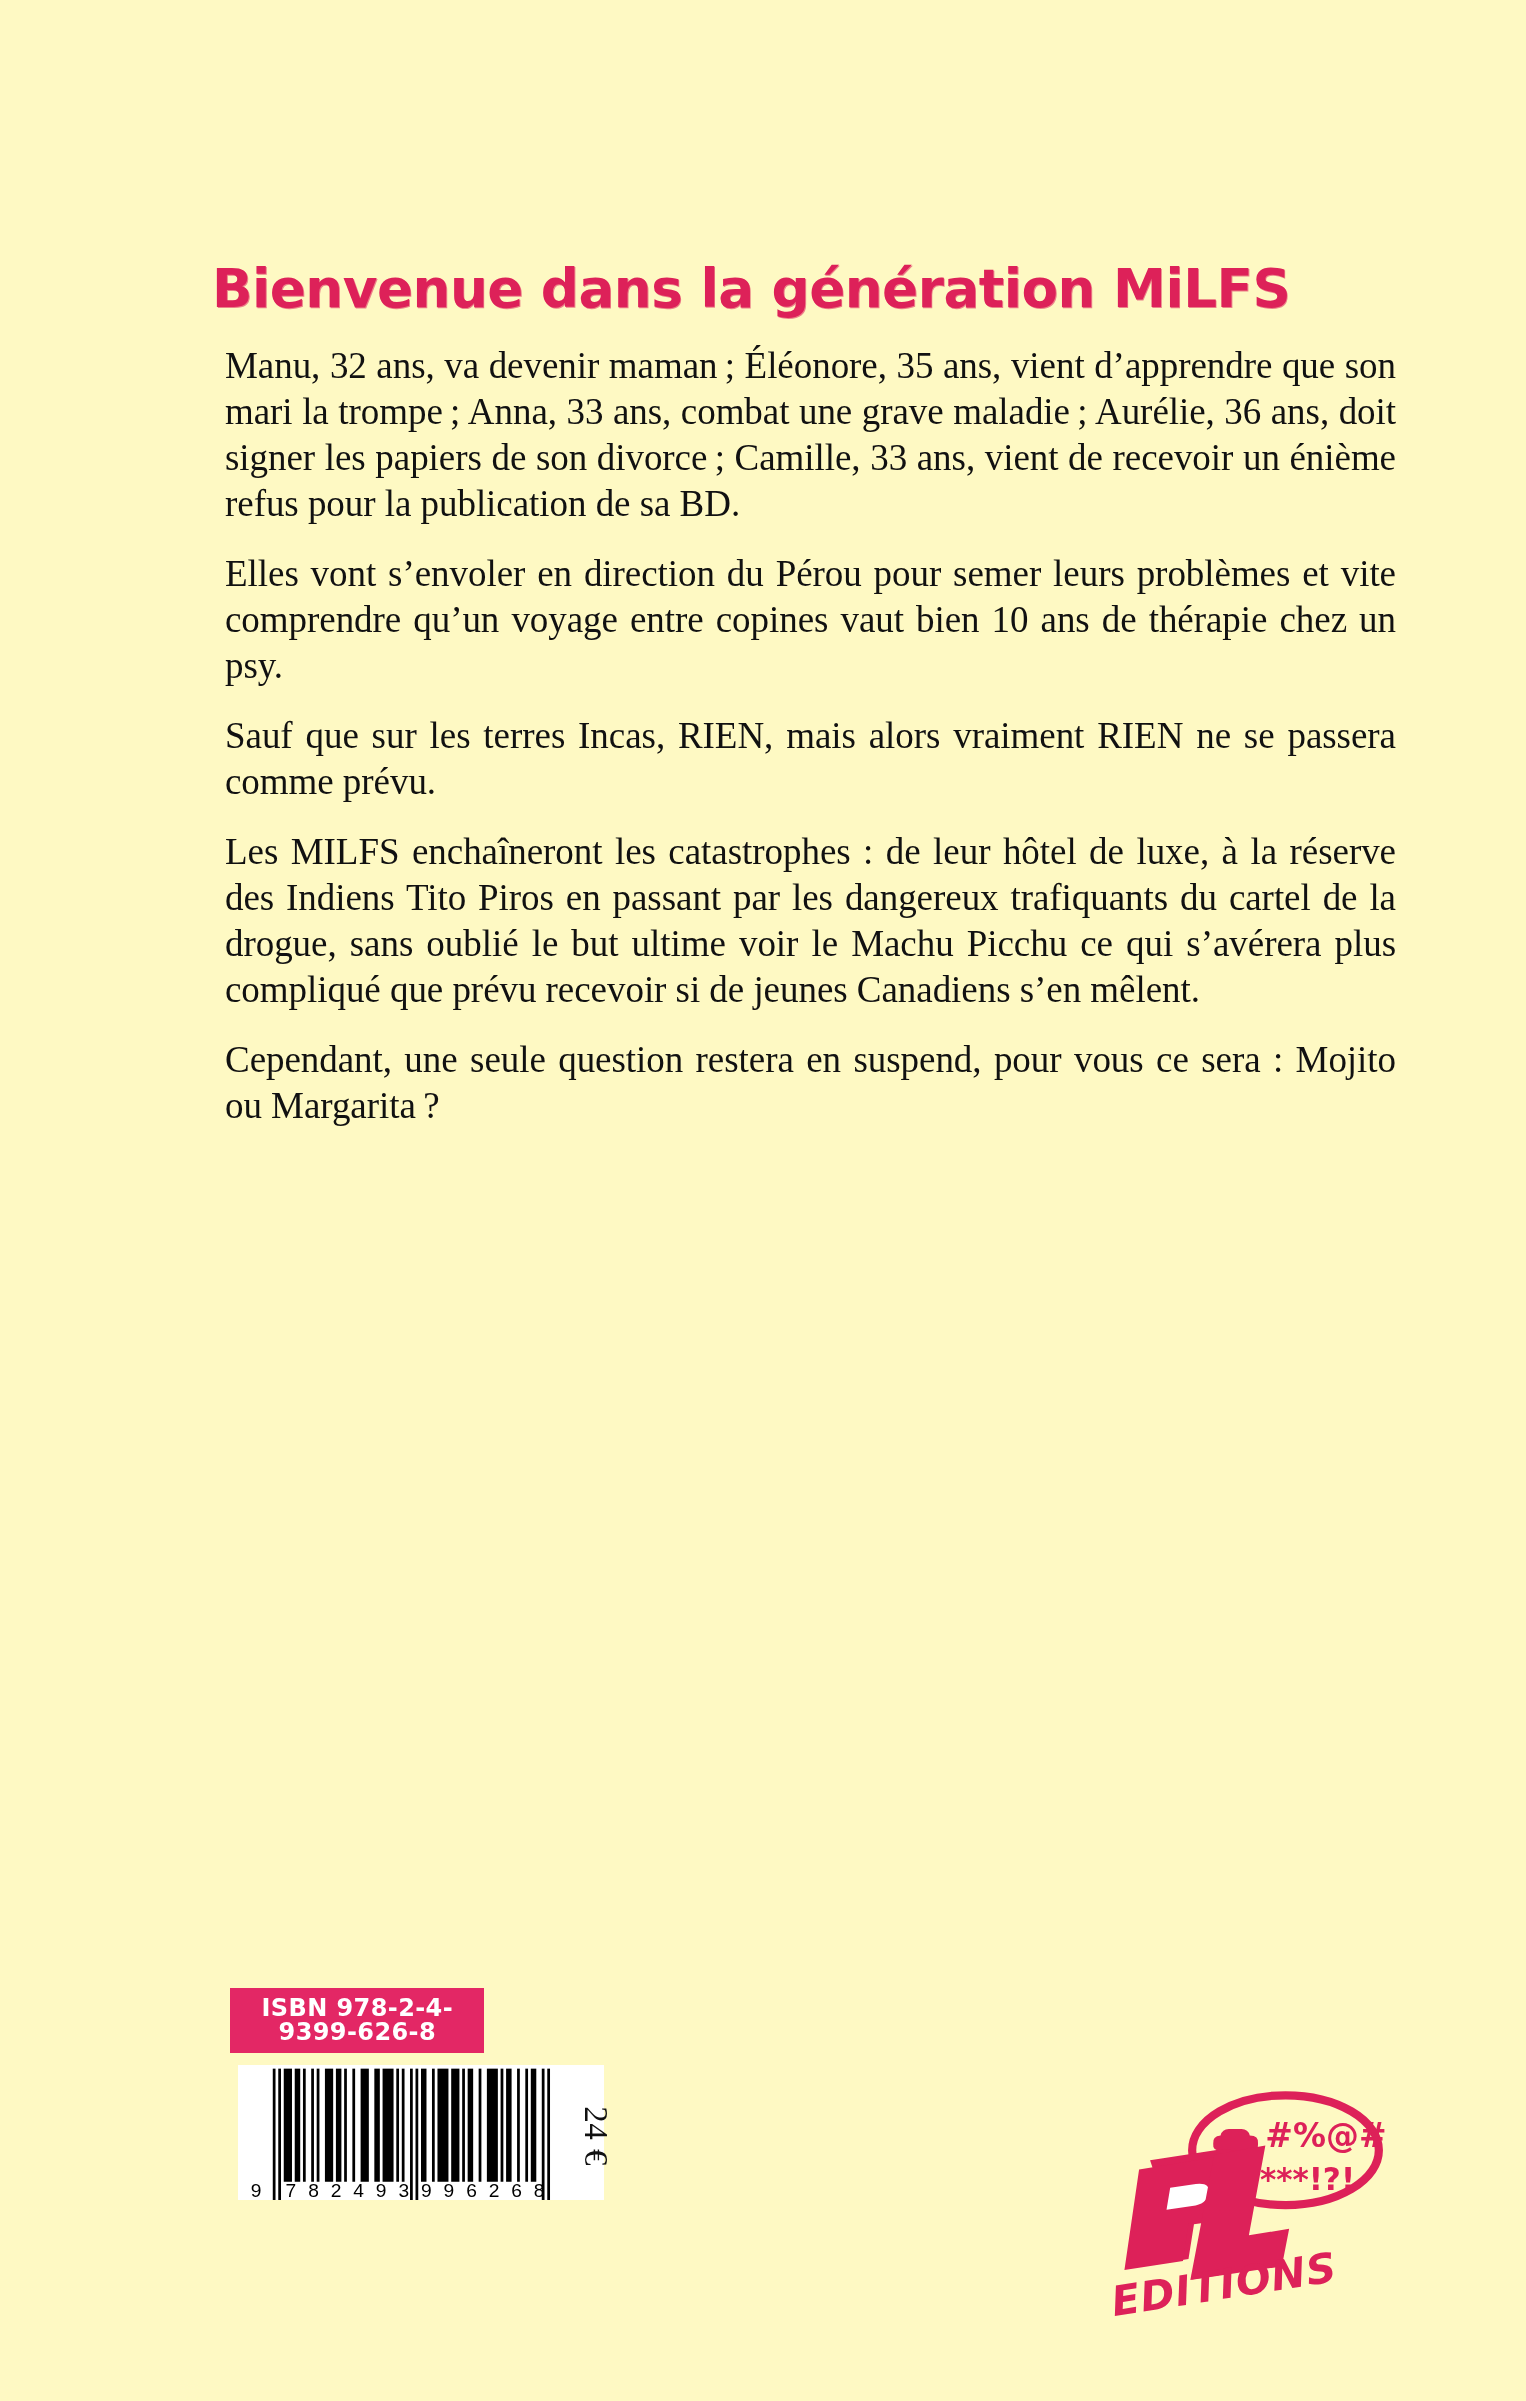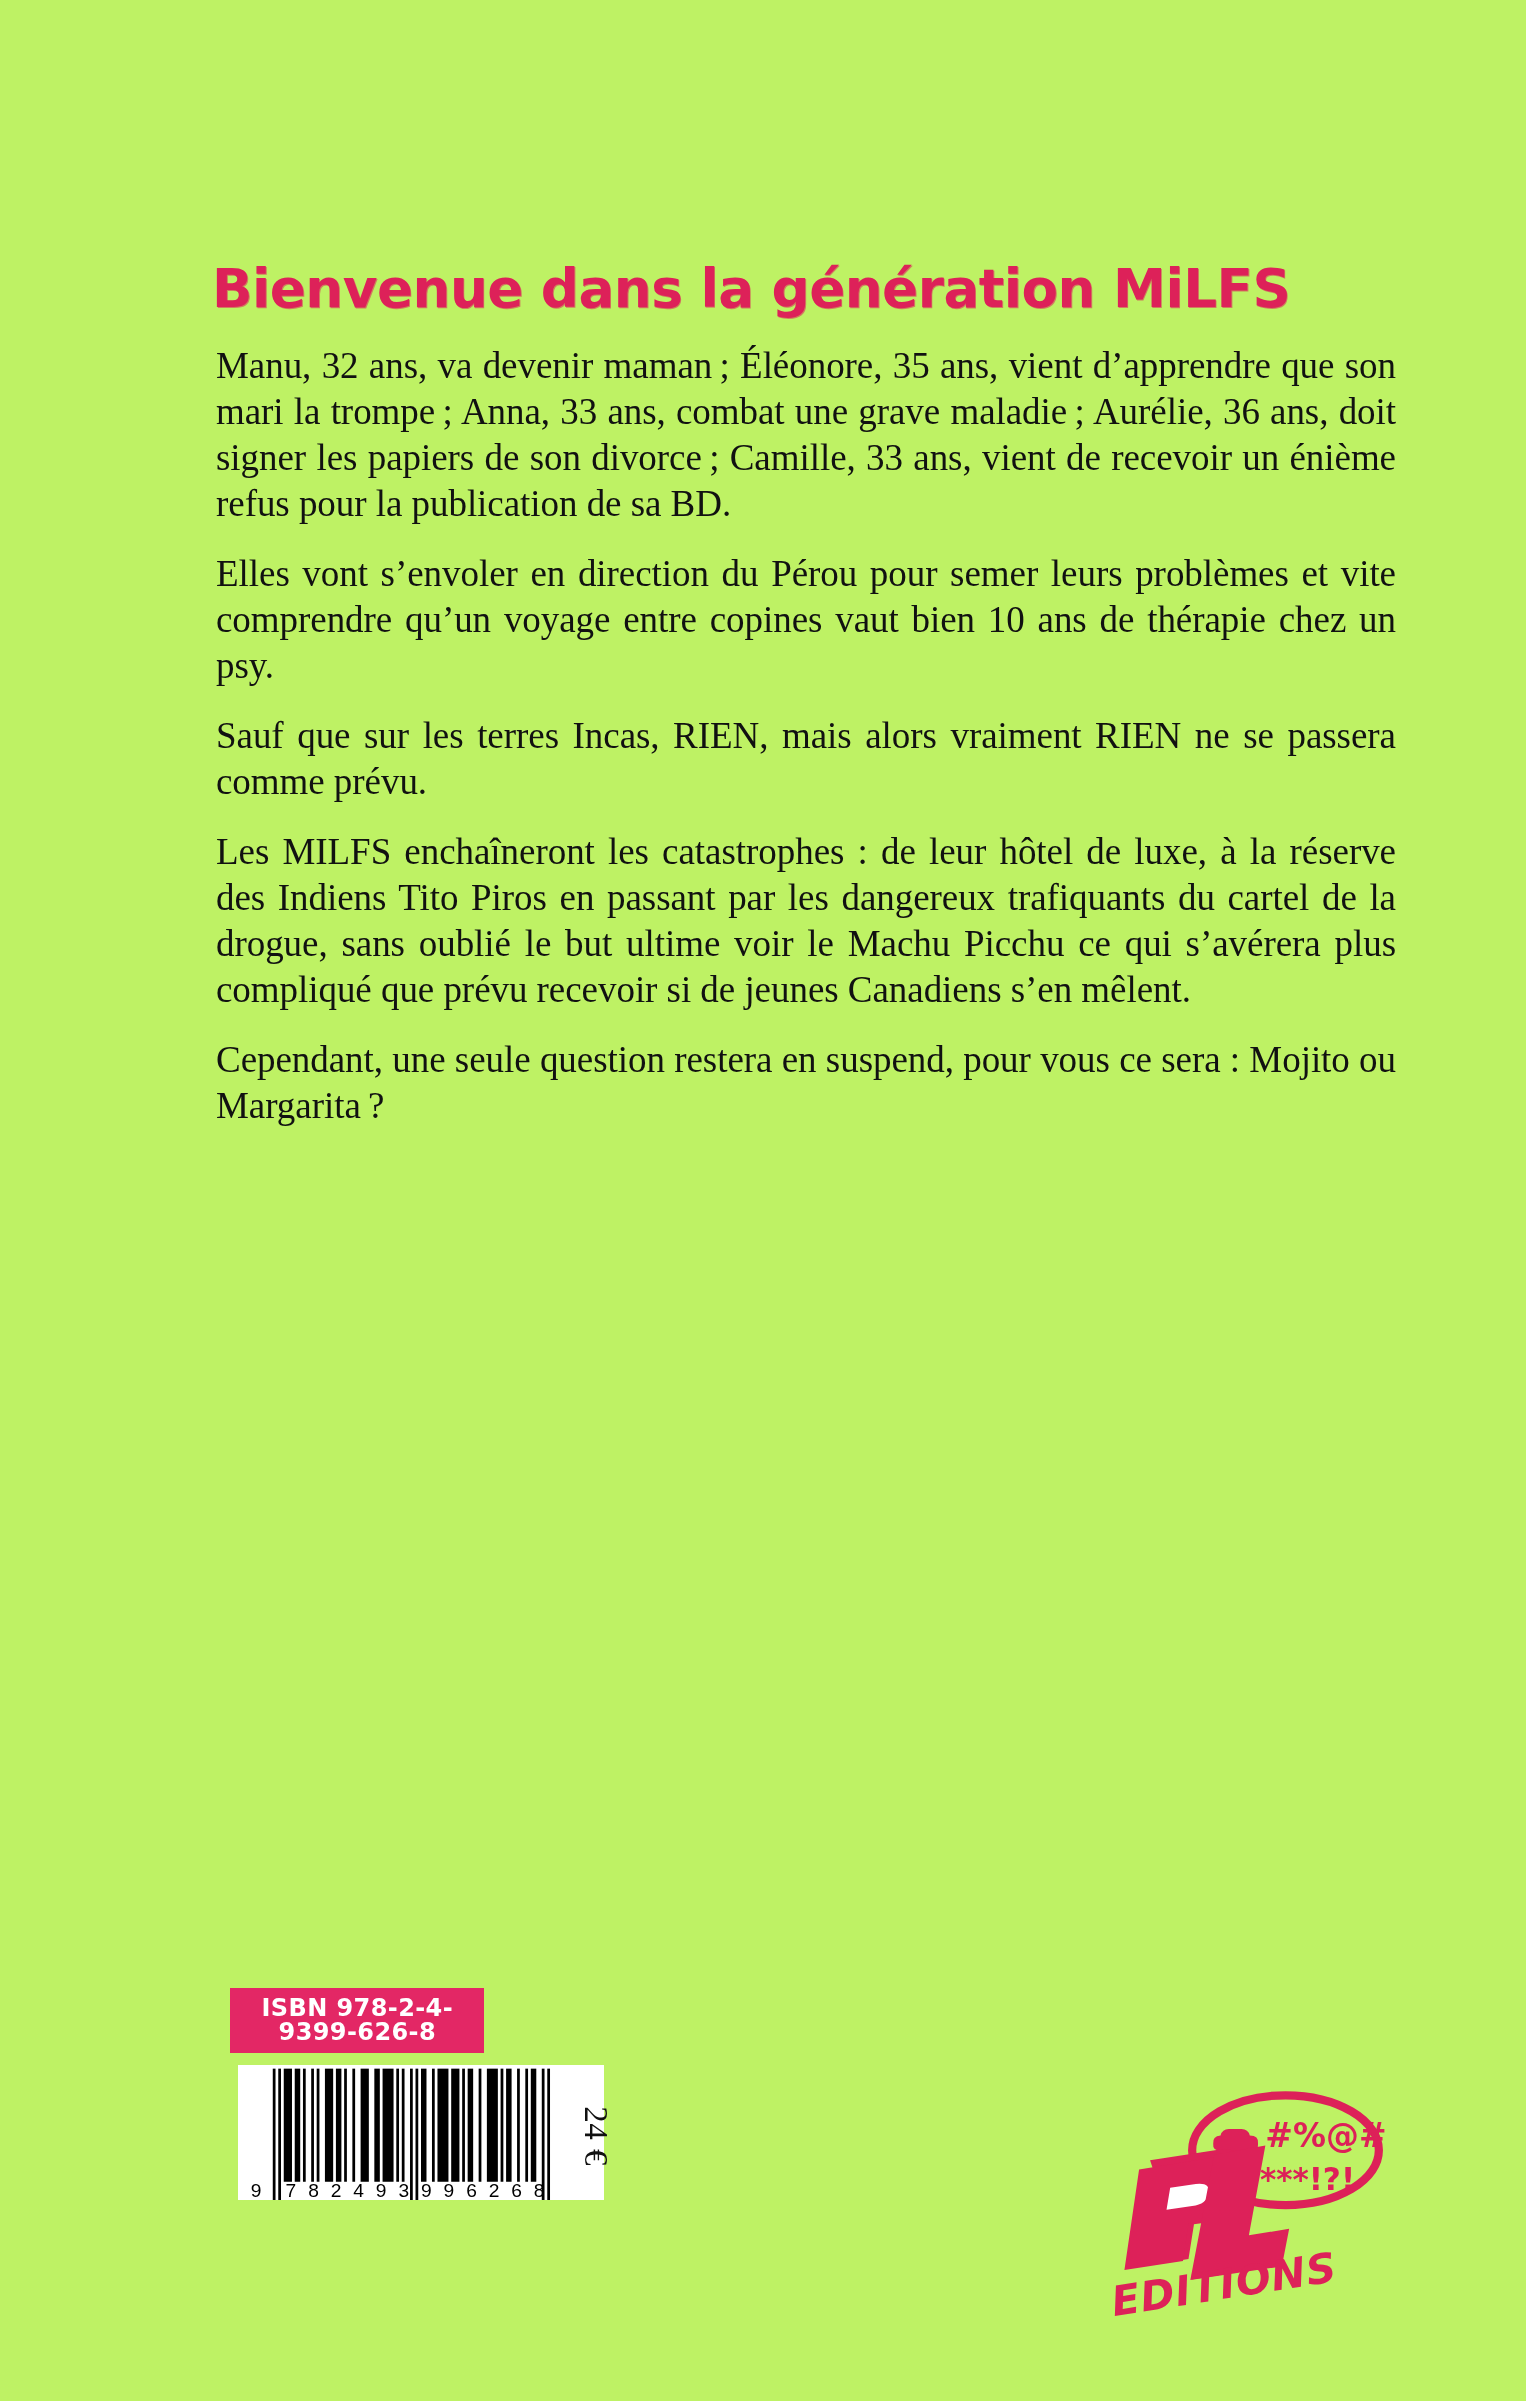--- a/index.html
+++ b/index.html
@@ -12,21 +12,21 @@
     height: 2401px;
     position: relative;
     overflow: hidden;
     font-family: "Liberation Serif", serif;
     -webkit-font-smoothing: antialiased;
   }
 
   .page {
     position: absolute;
     inset: 0;
-    background: #bef264;
+    background: #fef9c3;
     text-decoration: underline;
   }
 
   
   .blurb {
     position: absolute;
     left: 212px;
     top: 262px;
     width: 1184px;
   }
@@ -43,21 +43,21 @@
     transform: scaleX(0.985);
     transform-origin: left center;
     text-shadow: 0.9px 0.9px 0 rgba(221,33,89,0.55);
   }
 
   .para {
     font-family: "Liberation Serif", serif;
     font-size: 37px;
     line-height: 46px;
     color: #111111;
-    margin: 0 0 24px 4px;
+    margin: 0 0 24px 13px;
     text-align: justify;
     text-justify: inter-word;
     hyphens: manual;
     letter-spacing: -0.05px;
   }
   .para:last-child { margin-bottom: 0; }
   .para.last-line-left { text-align-last: left; }
 
   
   .footer {

